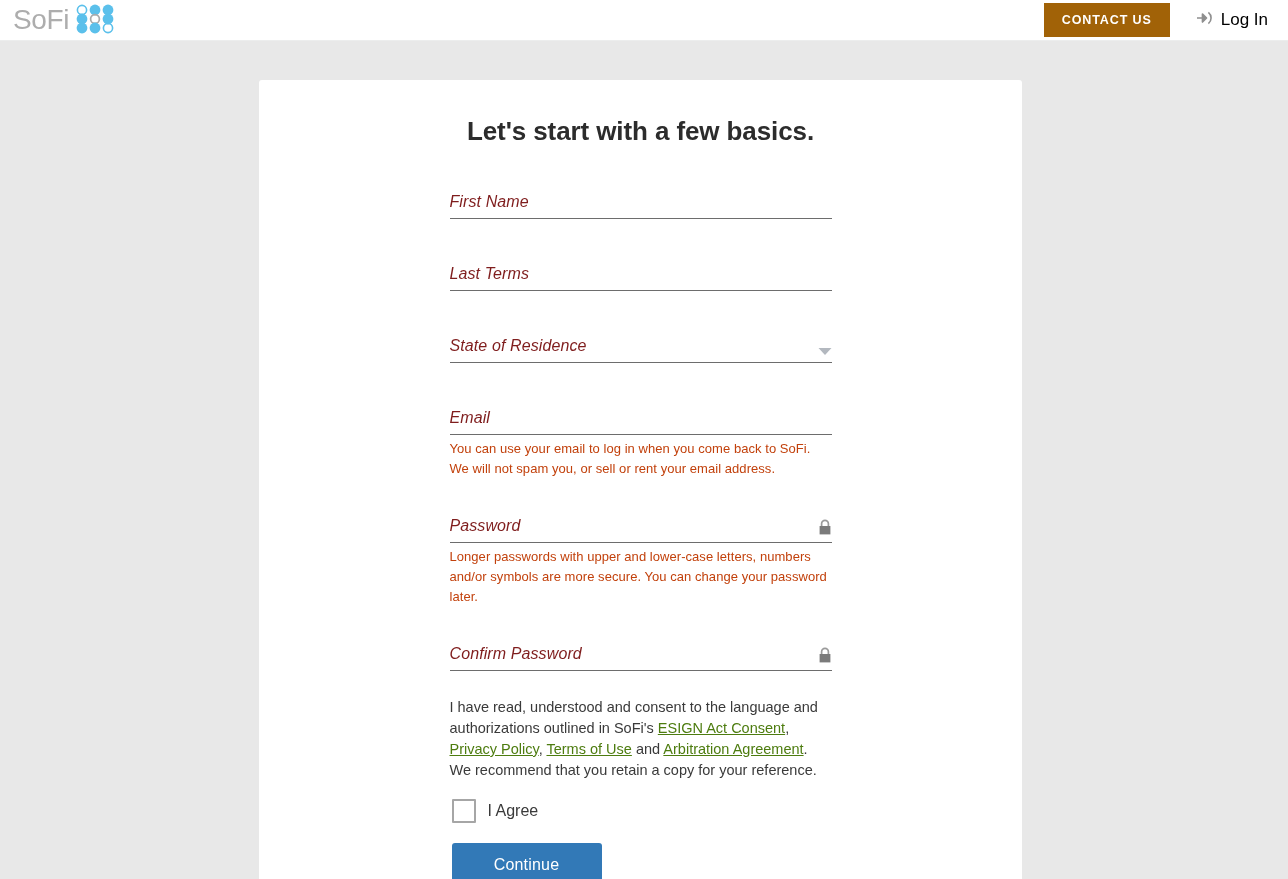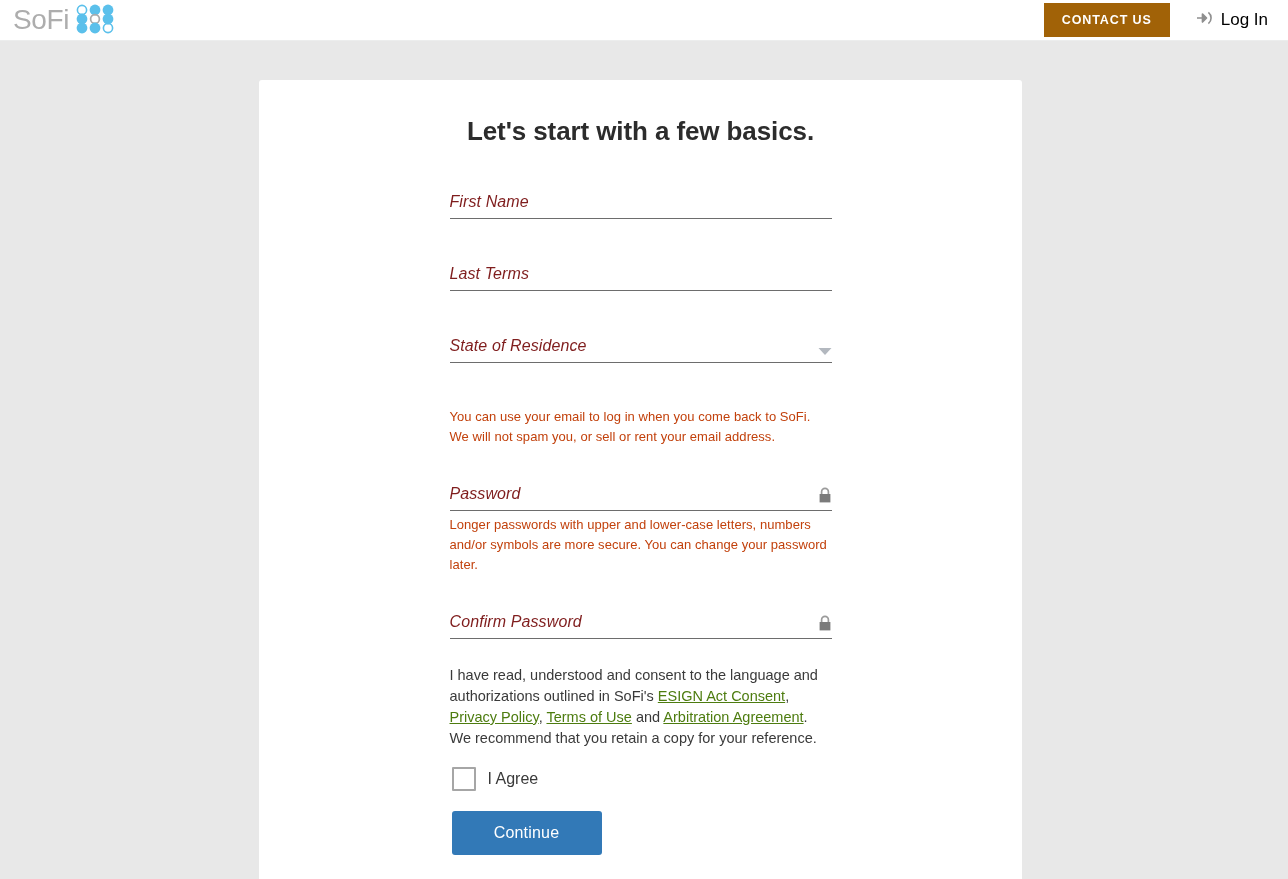--- a/index.html
+++ b/index.html
@@ -272,20 +272,24 @@
         <span class="field-affix">
           <svg width="14" height="9" viewBox="0 0 14 9" aria-hidden="true">
             <path d="M0.5 1 L13.5 1 L7 8 Z" fill="#b3b8bf"></path>
           </svg>
         </span>
       </div>
     </div>
 
     
     <div class="field field-gap-mid">
+      <div class="field-line">
+        <span class="field-label">Email</span>
+        <input class="field-input" type="email" style="opacity: 0;" placeholder="Email">
+      </div>
       <div class="helper-text">You can use your email to log in when you come back to SoFi. We will not spam you, or sell or rent your email address.</div>
     </div>
 
     
     <div class="field field-gap-mid">
       <div class="field-line">
         <span class="field-label">Password</span>
         <span class="field-affix">
           <svg width="14" height="17" viewBox="0 0 14 17" aria-hidden="true">
             <path d="M3.6 7 V4.8 a3.4 3.4 0 0 1 6.8 0 V7" fill="none" stroke="#9b9b9b" stroke-width="1.7"></path>

